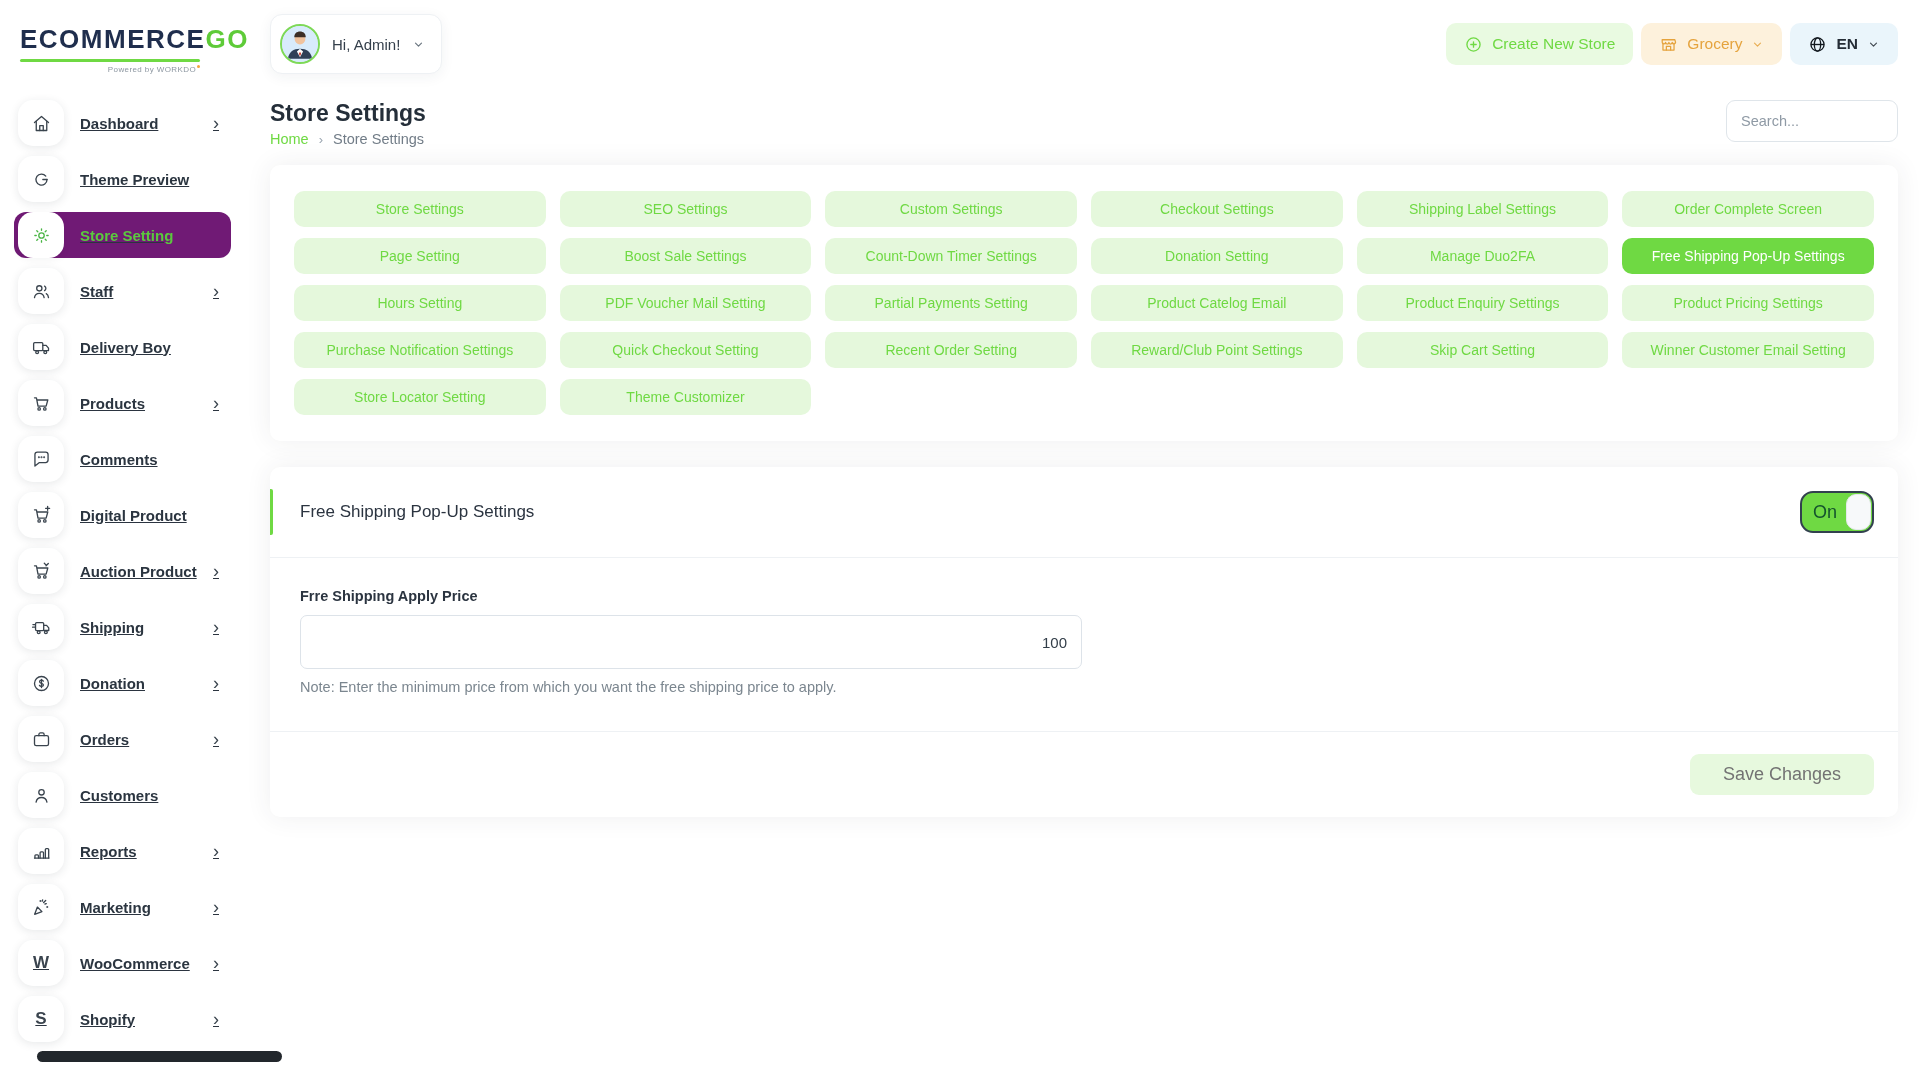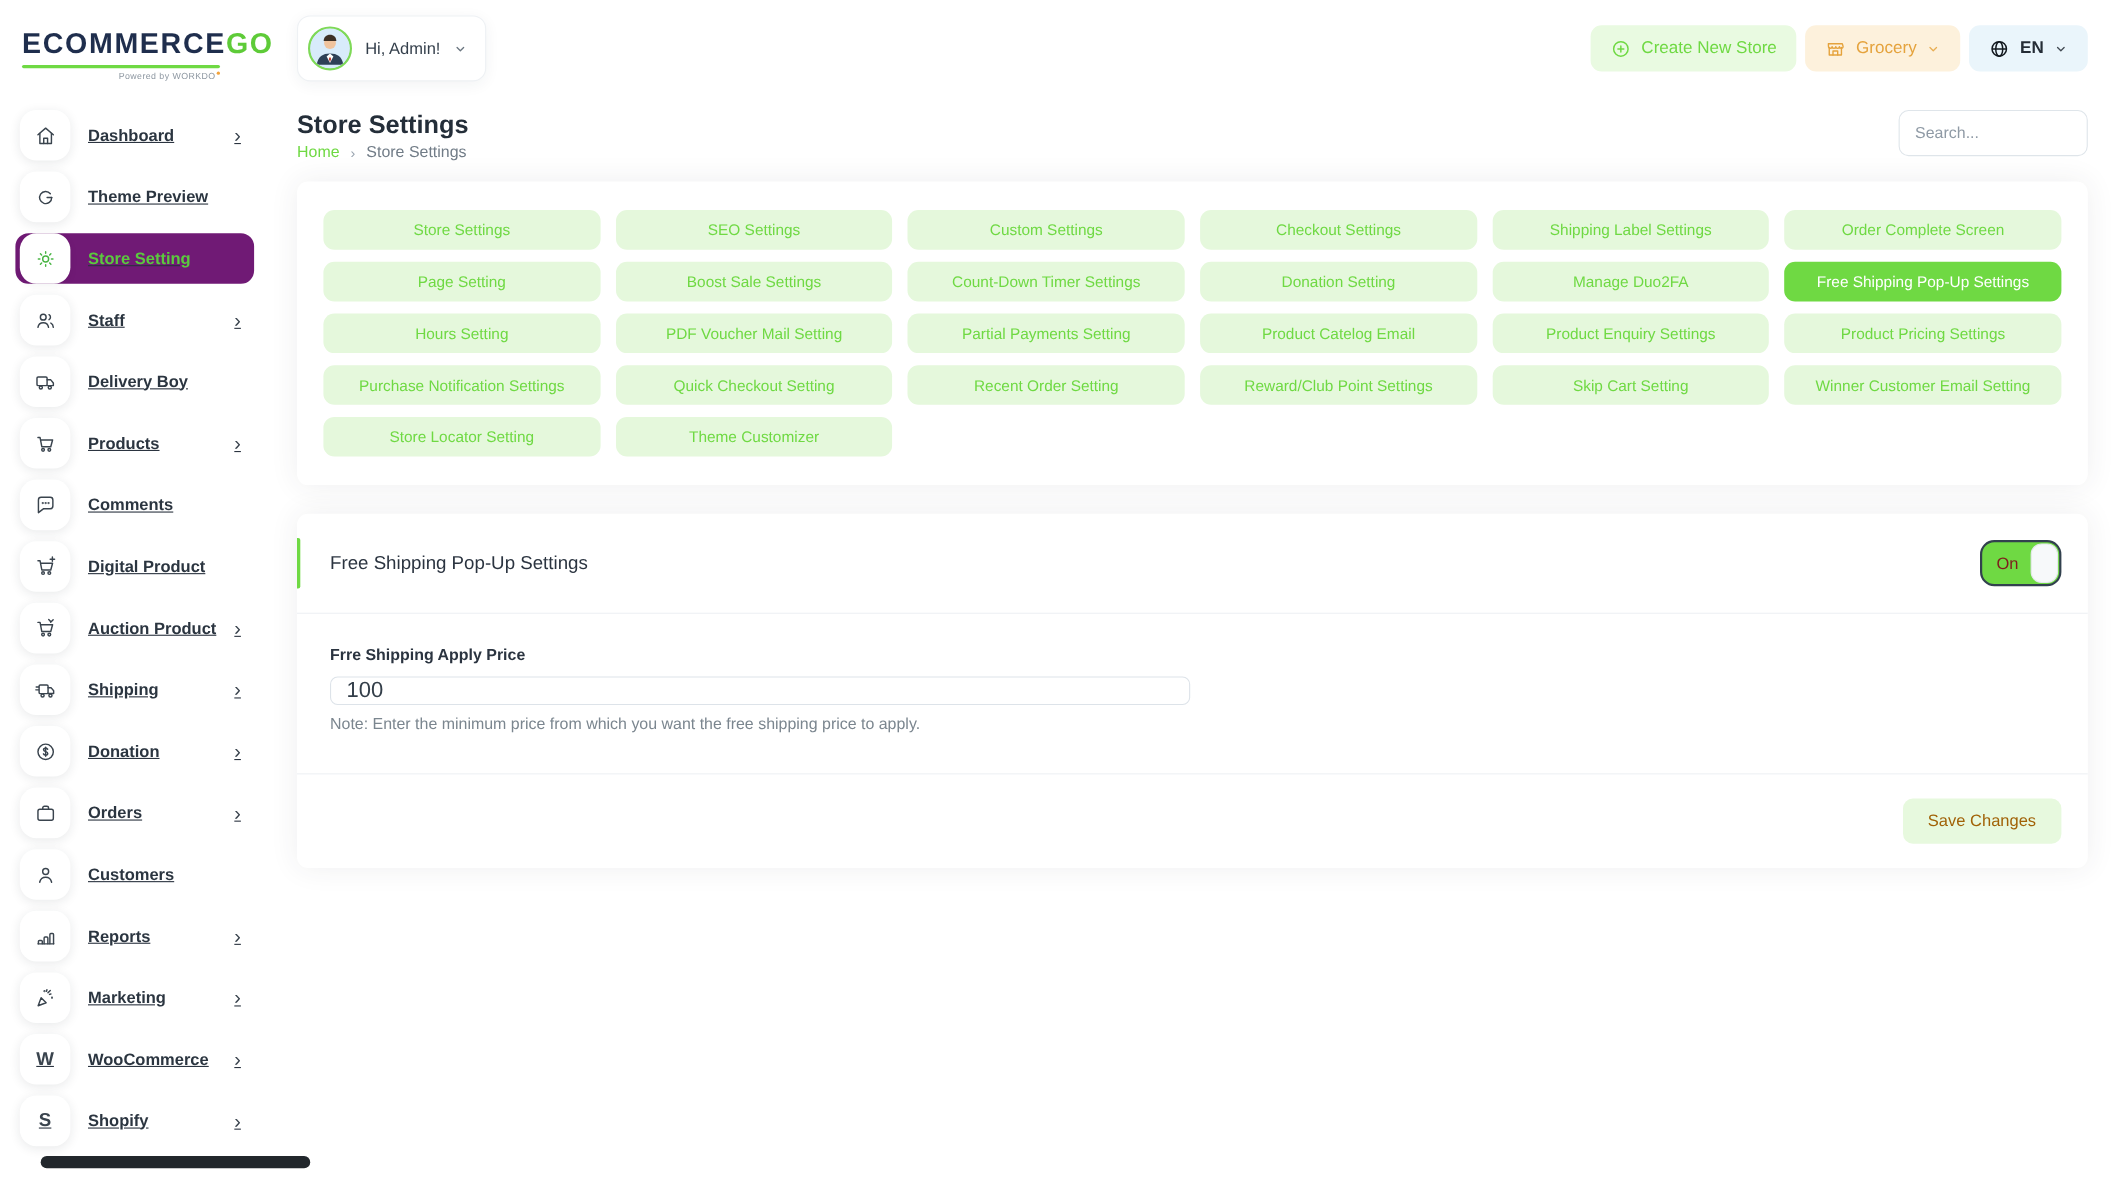--- a/index.html
+++ b/index.html
@@ -80,33 +80,33 @@
   
   .settings-card { margin-top:26px; }
   .settings-header { position:relative; display:flex; align-items:center; justify-content:space-between;
                      padding:24px 24px 24px 30px; border-bottom:1px solid #eef1f4; }
   .settings-header::before { content:""; position:absolute; left:0; top:22px; bottom:22px; width:3px;
                              background:#6fd943; border-radius:0 2px 2px 0; }
   .settings-title { font-size:17px; color:#2b3440; font-weight:500; }
   .toggle { position:relative; width:74px; height:42px; border:2px solid #32414e; border-radius:13px;
             background:#6fd943; cursor:pointer; }
   .toggle-label { position:absolute; left:0; top:0; width:46px; height:100%; display:flex;
-                  align-items:center; justify-content:center; color:#7f1d1d; font-size:15px; }
+                  align-items:center; justify-content:center; color:#14532d; font-size:18px; }
   .toggle-knob { position:absolute; right:1px; top:1px; bottom:1px; width:25px; background:#f7f9fa;
                  border-radius:10px; border:1px solid #e5e9ec; }
 
   .settings-body { padding:30px 30px 36px; }
   .field-label { font-size:14.5px; font-weight:700; color:#2b3440; }
-  .price-input { display:block; margin-top:11px; width:782px; height:26px; border:1.5px solid #dde3e9;
-                 border-radius:7px; padding:0 14px; font-size:20px; color:#333e49; outline:none; font-family:inherit; }
+  .price-input { display:block; margin-top:11px; width:782px; height:54px; border:1.5px solid #dde3e9;
+                 border-radius:7px; padding:0 14px; font-size:15px; color:#333e49; outline:none; font-family:inherit;text-align:right; }
   .note { margin-top:10px; font-size:14.5px; color:#7b868f; }
 
   .settings-footer { border-top:1px solid #eef1f4; padding:22px 24px; display:flex; justify-content:flex-end; }
-  .save-btn { background:#e7f9de; color:#a16207; border:none; border-radius:9px; height:41px;
-              padding:0 23px; font-size:15px; font-family:inherit; cursor:pointer; }
+  .save-btn { background:#e7f9de; color:#737373; border:none; border-radius:9px; height:41px;
+              padding:0 33px; font-size:18px; font-family:inherit; cursor:pointer; }
 </style>
 </head>
 <body>
 
 <div class="app">
 
   <aside class="sidebar">
     <div class="logo">
       <div class="logo-text"><span>ECOMMERCE</span><span class="go">GO</span></div>
       <div class="logo-underline"></div>

